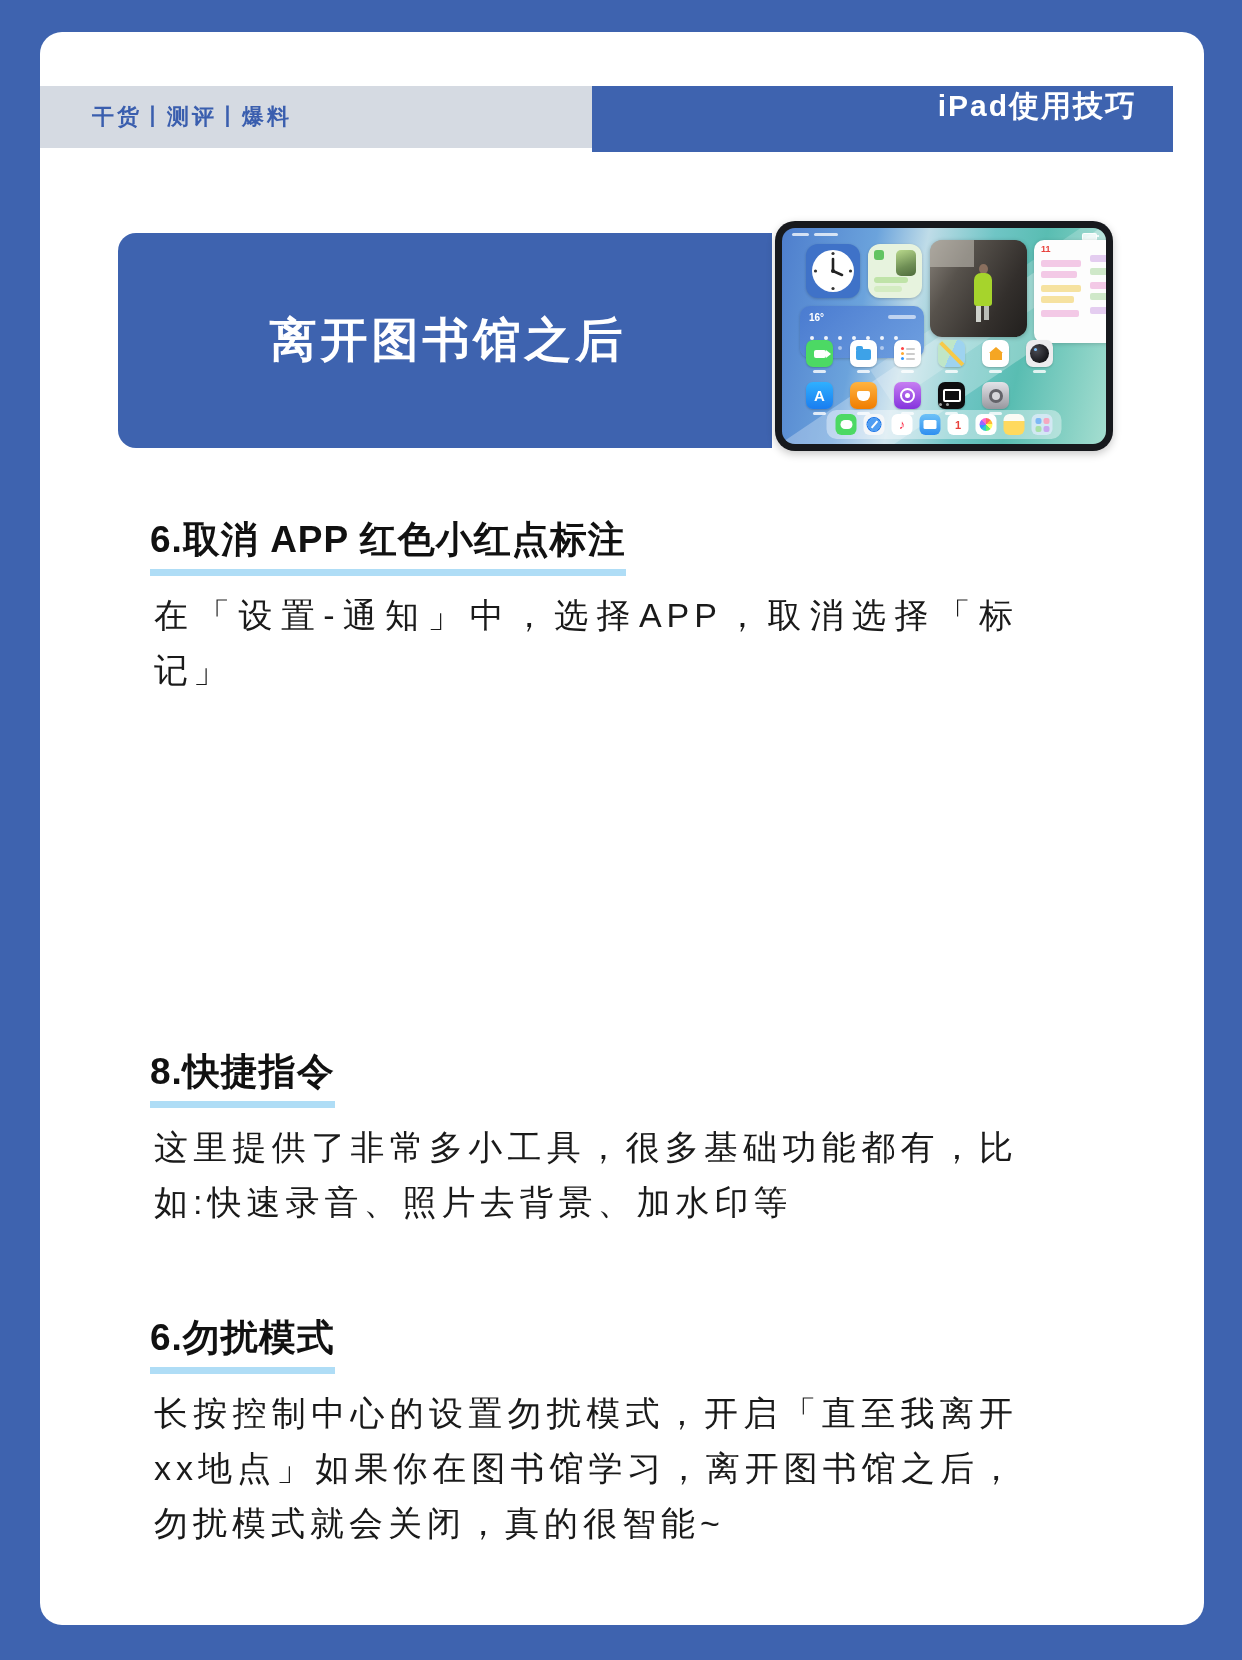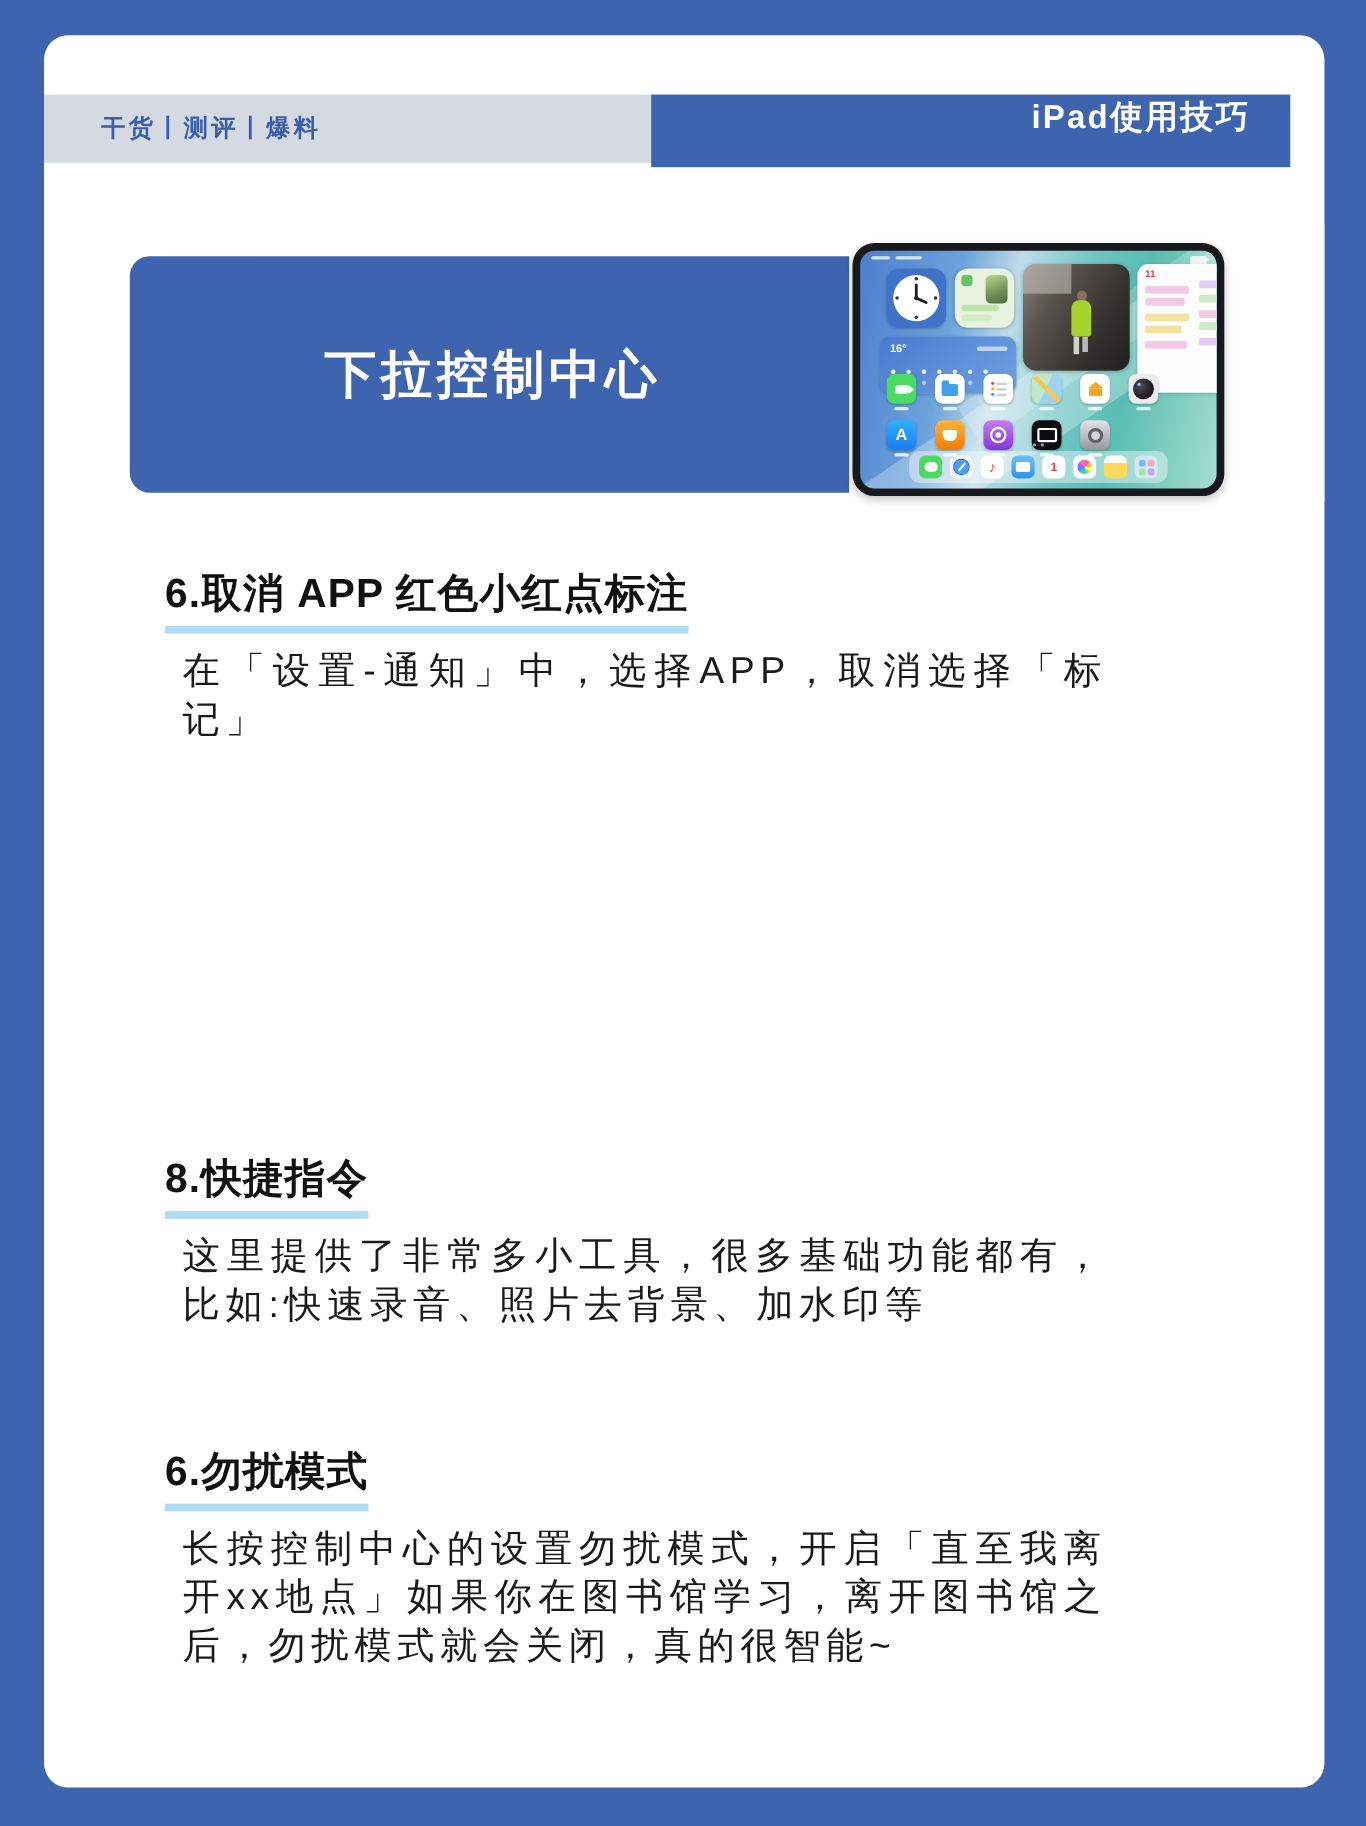--- a/index.html
+++ b/index.html
@@ -54,21 +54,21 @@
   .boot1{position:absolute;left:46px;top:66px;width:5px;height:16px;background:#cfd2cc;}
   .boot2{position:absolute;left:54px;top:66px;width:5px;height:14px;background:#b9bcb6;}
   .w-weather{position:absolute;left:18px;top:78px;width:124px;height:52px;border-radius:10px;
     background:linear-gradient(135deg,#4a7bd0,#6fa0e0);box-shadow:0 1px 3px rgba(0,0,0,0.2);}
   .temp{position:absolute;left:9px;top:6px;color:#fff;font-size:10px;font-weight:bold;}
   .wmeta{position:absolute;right:8px;top:9px;width:28px;height:4px;border-radius:2px;background:rgba(255,255,255,0.6);}
   .wrow{position:absolute;left:10px;display:flex;gap:10px;}
   .wr1{top:30px;} .wr2{top:40px;}
   .wrow i{display:block;width:4px;height:4px;border-radius:50%;background:rgba(255,255,255,0.9);}
   .wr2 i{background:rgba(255,255,255,0.5);}
-  .w-cal{position:absolute;left:252px;top:12px;width:104px;height:117px;border-radius:10px;background:#fdfdfd;
+  .w-cal{position:absolute;left:252px;top:12px;width:104px;height:103px;border-radius:10px;background:#fdfdfd;
     box-shadow:0 1px 4px rgba(0,0,0,0.18);overflow:hidden;}
   .cdate{position:absolute;left:7px;top:4px;color:#e8413c;font-size:9px;font-weight:bold;}
   .pill{position:absolute;height:7px;border-radius:2px;}
   .pp{background:#f3c9e6;} .py{background:#f6e2a0;} .pg{background:#cfe8c9;} .pl{background:#e4cdf0;}
 
   
   .apps{position:absolute;display:flex;gap:17px;}
   .r1{left:24px;top:112px;} .r2{left:24px;top:154px;}
   .app{display:flex;flex-direction:column;align-items:center;}
   .ic{width:27px;height:27px;border-radius:7px;display:flex;align-items:center;justify-content:center;
@@ -120,38 +120,38 @@
   .d-lib{background:rgba(220,235,250,0.78);}
   .alg{display:grid;grid-template-columns:6px 6px;gap:2px;}
   .alg i{display:block;width:6px;height:6px;border-radius:2px;}
   .al1{background:#7db8f5;} .al2{background:#f5a8c0;} .al3{background:#a8e0a8;} .al4{background:#c7a8f0;}
 
   
   .sec{position:absolute;left:150px;width:872px;z-index:2;}
   .t6{top:515px;} .t7{top:781px;} .t8{top:1047px;} .t9{top:1313px;}
   .sec-h{margin:0;font-size:37px;font-weight:800;color:#111;letter-spacing:1px;}
   .hl{display:inline-block;border-bottom:7px solid #AFDDF6;padding-bottom:4px;}
-  .sec-b{margin:12px 16px 0;font-size:34px;color:#1A1A1A;line-height:44px;letter-spacing:5px;
+  .sec-b{margin:12px 4px 0;font-size:34px;color:#1A1A1A;line-height:55px;letter-spacing:5px;
     text-align:justify;text-justify:inter-character;word-break:break-all;}
 </style>
 </head>
 <body>
 
 <div class="page">
   <div class="card"></div>
 
   <div class="hdr-left">
     <span>干货丨测评丨爆料</span>
   </div>
   <div class="hdr-right">
     <span>iPad使用技巧</span>
   </div>
 
   <div class="banner">
-    <div class="banner-title">下拉控制中心</div>
+    <div class="banner-title">离开图书馆之后</div>
   </div>
 
   <div class="ipad-wrap">
     <div class="ipad">
       <div class="screen">
         <div class="streak s1"></div>
         <div class="streak s2"></div>
 
         <div class="stbar">
             <i class="stb1"></i>

